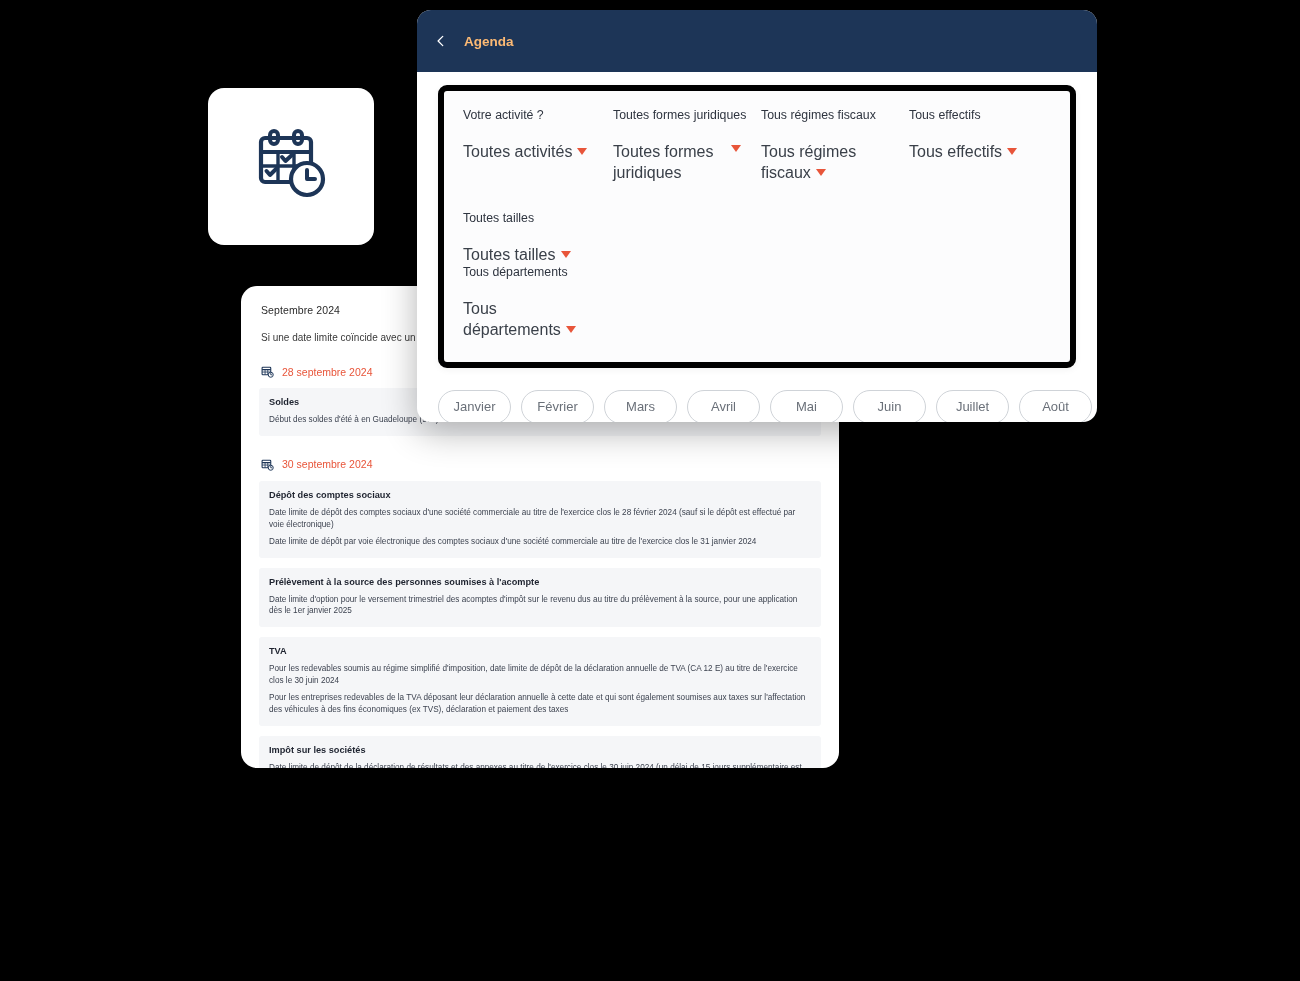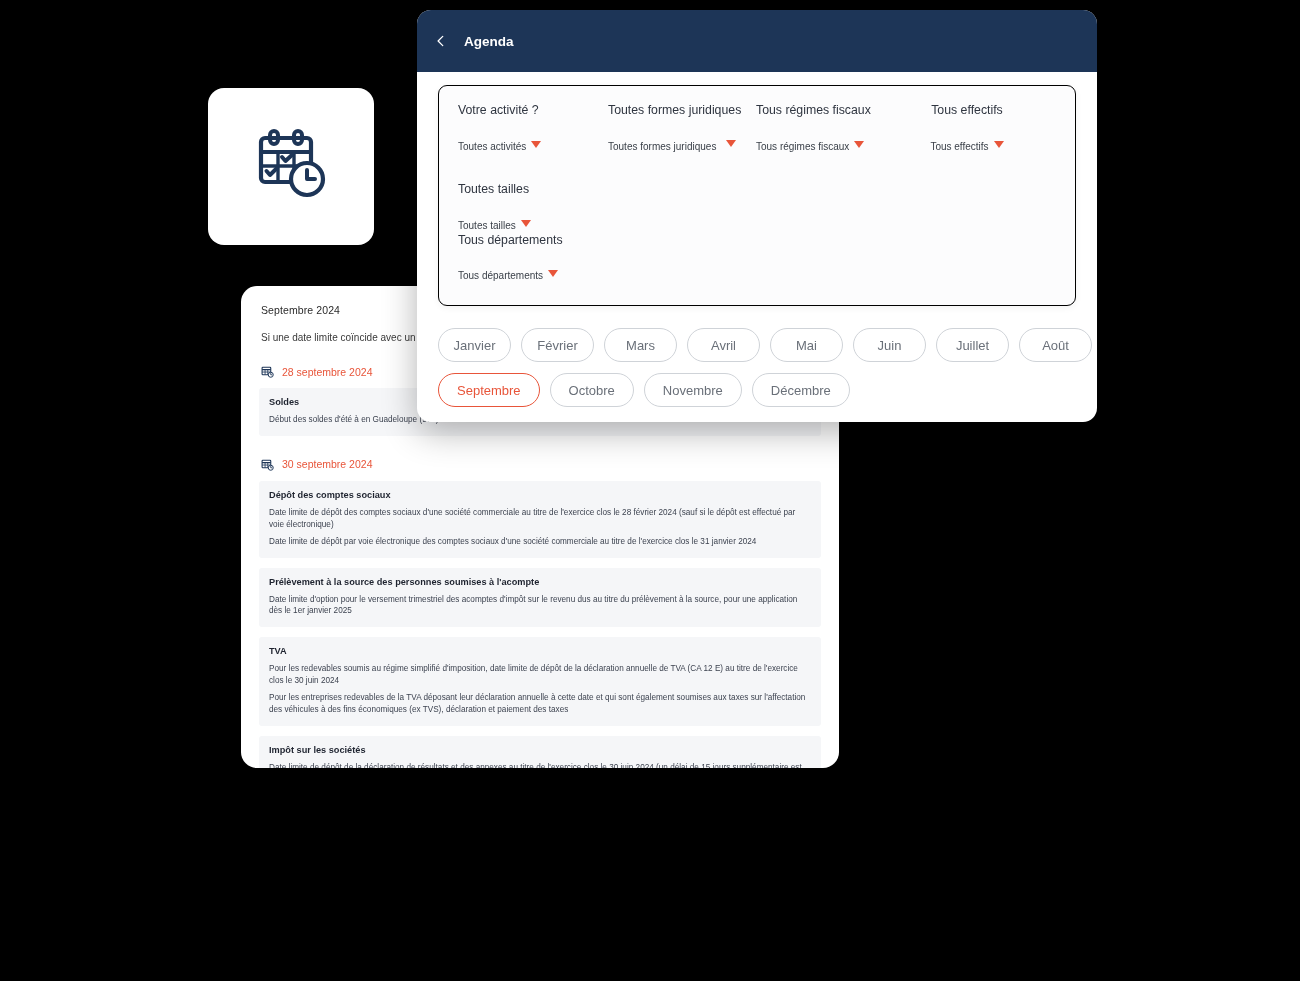--- a/index.html
+++ b/index.html
@@ -59,41 +59,41 @@
     width: 680px; height: 412px;
     background: #ffffff; border-radius: 14px;
     box-shadow: 0 10px 34px rgba(0,0,0,.30);
     overflow: hidden;
   }
   .panel-header {
     height: 62px; background: #1d3557;
     display: flex; align-items: center; padding-left: 17px; gap: 16px;
   }
   .chev { width: 14px; height: 14px; display: block; }
-  .panel-title { color: #ffffff; font-size: 13.5px; font-weight: bold; }
+  .panel-title { color: #fdba74; font-size: 13.5px; font-weight: bold; }
 
   .filter-card {
     margin: 13px 21px 0 21px;
     background: #fcfcfd;
-    border: 1px solid #000000; border-radius: 9px;
+    border: 6px solid #000000; border-radius: 9px;
     box-shadow: 0 2px 7px rgba(0,0,0,.05);
     padding: 17px 4px 22px 19px;
     min-height: 185px;
   }
   .frow { display: flex; }
   .fcol { padding-right: 14px; }
   .fcol.c1 { width: 150px; }
   .fcol.c2 { width: 148px; }
   .fcol.c3 { width: 148px; }
-  .fcol.c4 { width: 140px; text-align: center; }
+  .fcol.c4 { width: 140px; }
   .flabel {
     font-size: 12.3px; color: #2f3540; margin-bottom: 18px; line-height: 1.2;
   }
   .fvalue {
-    font-size: 10px; color: #3a4049; line-height: 1.32;
+    font-size: 16px; color: #3a4049; line-height: 1.32;
     display: inline; position: relative;
   }
   .fval-wrap { position: relative; padding-right: 0; }
   .caret {
     display: inline-block; width: 0; height: 0;
     border-left: 5px solid transparent; border-right: 5px solid transparent;
     border-top: 7px solid #e8553a;
     margin-left: 5px; vertical-align: 2px;
   }
   .caret.abs { position: absolute; right: 6px; top: 4px; margin-left: 0; }

